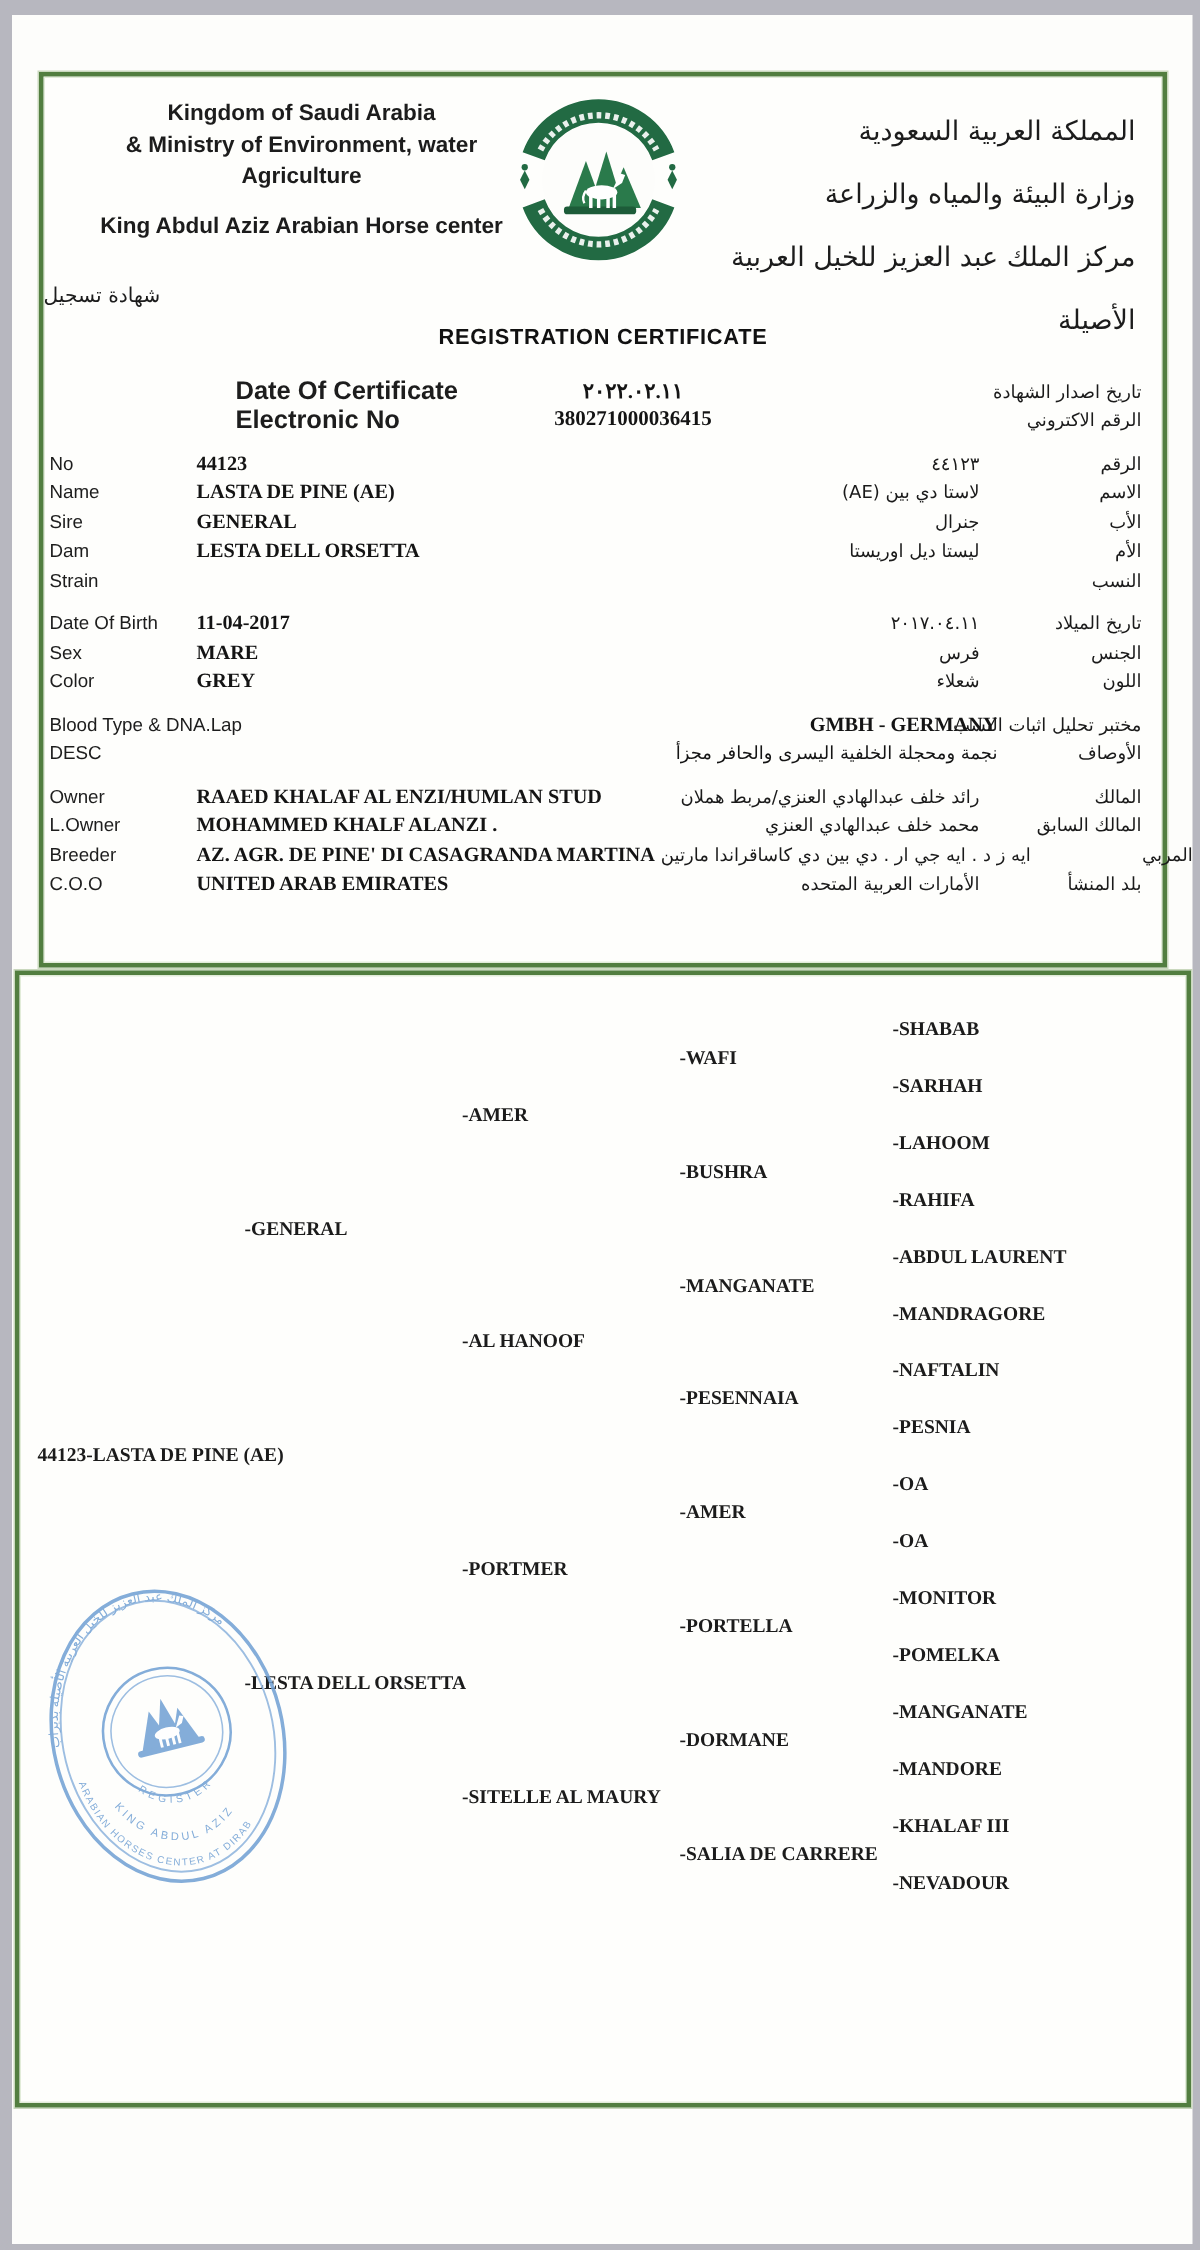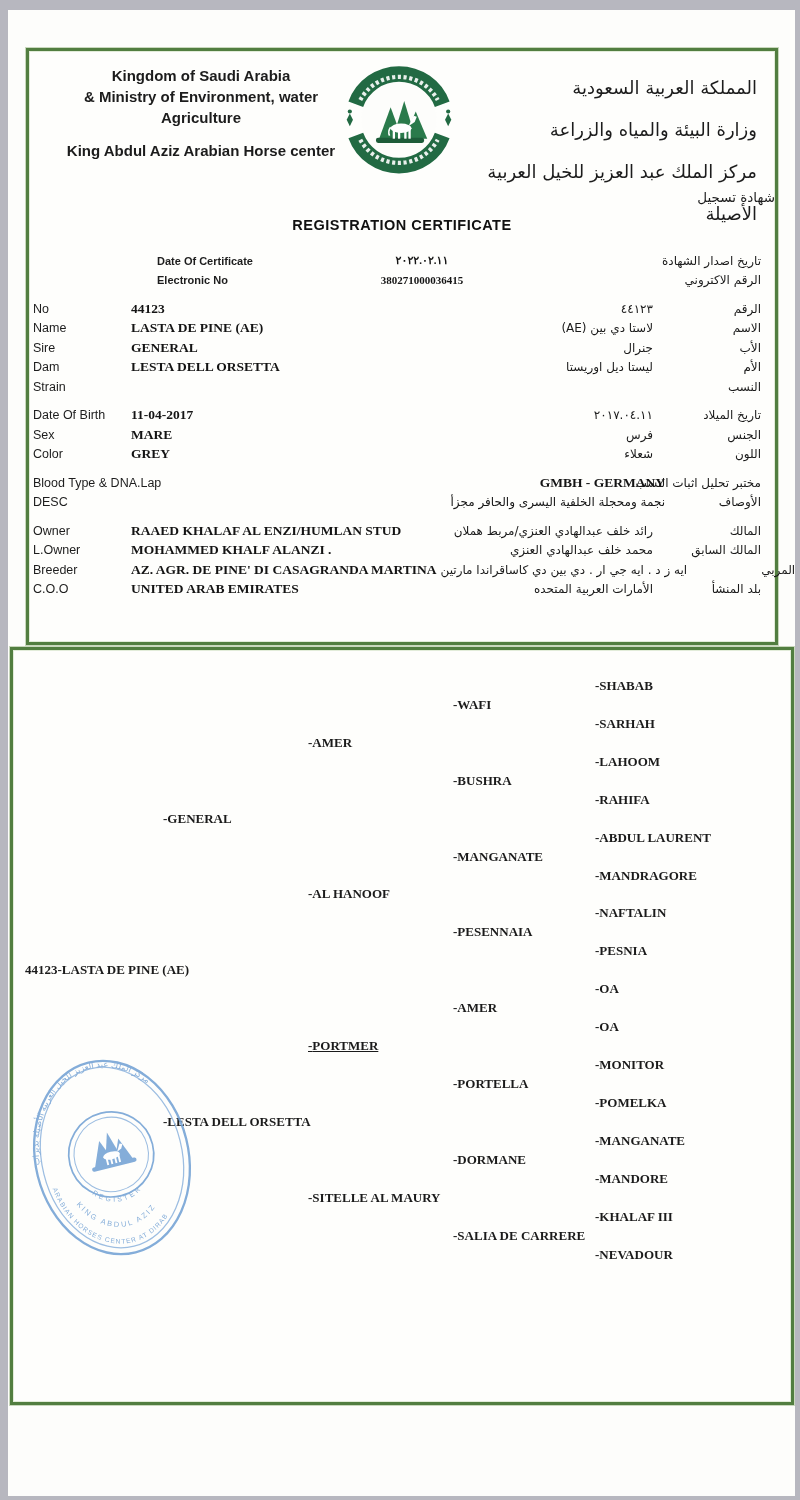--- a/index.html
+++ b/index.html
@@ -11,34 +11,34 @@
   #box-cert{left:18px;top:38px;width:746px;height:591px;}
   #box-pedigree{left:2px;top:637px;width:778px;height:752px;}
 
   
   .hdr-left{position:absolute;left:22px;top:14px;width:300px;text-align:center;color:#1c1c1c;}
   .hdr-left .l{font-size:15px;font-weight:bold;line-height:21px;}
   .hdr-left .l4{margin-top:14px;font-size:15px;font-weight:bold;}
   .hdr-right{position:absolute;right:18px;top:16px;width:320px;text-align:right;color:#1c1c1c;}
   .hdr-right div{font-size:18px;line-height:42px;font-family:"DejaVu Sans",sans-serif;direction:rtl;}
   #logo{position:absolute;left:303px;top:4px;width:134px;height:136px;}
-  .cert-title-ar{position:absolute;left:0;top:138px;width:100%;text-align:right;font-size:13.5px;font-family:"DejaVu Sans",sans-serif;color:#1c1c1c;}
+  .cert-title-ar{position:absolute;left:0;top:138px;width:100%;text-align:left;font-size:13.5px;font-family:"DejaVu Sans",sans-serif;color:#1c1c1c;}
   .cert-title-en{position:absolute;left:0;top:166px;width:100%;text-align:center;font-size:14.5px;font-weight:bold;letter-spacing:.5px;color:#111;}
 
   
   #rows{position:absolute;left:0;top:200px;width:100%;}
   .row{display:flex;align-items:center;height:19.5px;padding:0 14px 0 4px;}
   .gap{height:9px;}
   .c-en-label{width:78px;flex:0 0 auto;font-size:12.5px;color:#1d1d1d;white-space:nowrap;}
   .c-en-val{flex:1 1 0;font-family:"Liberation Serif",serif;font-weight:bold;font-size:13.5px;color:#141414;white-space:nowrap;padding-left:20px;}
   .c-ar-val{flex:1 1 0;text-align:right;direction:rtl;font-family:"DejaVu Sans",sans-serif;font-size:12px;color:#1a1a1a;padding-left:4px;padding-right:12px;white-space:nowrap;}
   .c-ar-label{width:96px;flex:0 0 auto;text-align:right;direction:rtl;font-family:"DejaVu Sans",sans-serif;font-size:12px;color:#1a1a1a;white-space:nowrap;}
   .row.meta .m-spacer{width:124px;flex:0 0 auto;}
-  .row.meta .m-label{width:150px;flex:0 0 auto;font-size:11px;font-weight:bold;color:#1d1d1d;}
-  .row.meta .m-val{width:230px;flex:0 0 auto;text-align:center;font-family:"Liberation Serif",serif;font-weight:bold;font-size:11px;color:#141414;}
+  .row.meta .m-label{width:150px;flex:0 0 auto;font-size:17px;font-weight:bold;color:#1d1d1d;}
+  .row.meta .m-val{width:230px;flex:0 0 auto;text-align:center;font-family:"Liberation Serif",serif;font-weight:bold;font-size:14px;color:#141414;}
   .row.meta .m-flex{flex:1 1 0;}
   .c-en-val.center{flex:2 2 0;text-align:right;padding-left:60px;}
   .c-en-val.center.ar{direction:rtl;font-family:"DejaVu Sans",sans-serif;font-weight:normal;font-size:12px;}
 
   
   .ped-node{position:absolute;transform:translateY(-50%);font-family:"Liberation Serif",serif;font-size:13px;font-weight:bold;color:#1b1b1b;white-space:nowrap;}
   .ped-node.dash::before{content:"-";}
   #stamp{position:absolute;left:14px;top:400px;width:170px;height:215px;transform:rotate(-14deg);opacity:.85;}
   .stamp-txt{fill:#6f9fd3;font-family:"Liberation Sans",sans-serif;}
 </style>
@@ -199,21 +199,21 @@
         </div>
     </div>
 
     <div id="box-pedigree" class="box">
       <div id="ped-nodes">
           <div class="ped-node" style="left: 12px; top: 320.25px;">44123-LASTA DE PINE (AE)</div>
           <div class="ped-node dash" style="left: 150px; top: 168.65px;">GENERAL</div>
           <div class="ped-node dash" style="left: 150px; top: 471.85px;">LESTA DELL ORSETTA</div>
           <div class="ped-node dash" style="left: 295px; top: 92.85px;">AMER</div>
           <div class="ped-node dash" style="left: 295px; top: 244.45px;">AL HANOOF</div>
-          <div class="ped-node dash" style="left: 295px; top: 396.05px; text-decoration: underline;">PORTMER</div>
+          <div class="ped-node dash" style="left: 295px; top: 396.05px;">PORTMER</div>
           <div class="ped-node dash" style="left: 295px; top: 547.65px;">SITELLE AL MAURY</div>
           <div class="ped-node dash" style="left: 440px; top: 54.95px;">WAFI</div>
           <div class="ped-node dash" style="left: 440px; top: 130.75px;">BUSHRA</div>
           <div class="ped-node dash" style="left: 440px; top: 206.55px;">MANGANATE</div>
           <div class="ped-node dash" style="left: 440px; top: 282.35px;">PESENNAIA</div>
           <div class="ped-node dash" style="left: 440px; top: 358.15px;">AMER</div>
           <div class="ped-node dash" style="left: 440px; top: 433.95px;">PORTELLA</div>
           <div class="ped-node dash" style="left: 440px; top: 509.75px;">DORMANE</div>
           <div class="ped-node dash" style="left: 440px; top: 585.55px;">SALIA DE CARRERE</div>
           <div class="ped-node dash" style="left: 582px; top: 36px;">SHABAB</div>

